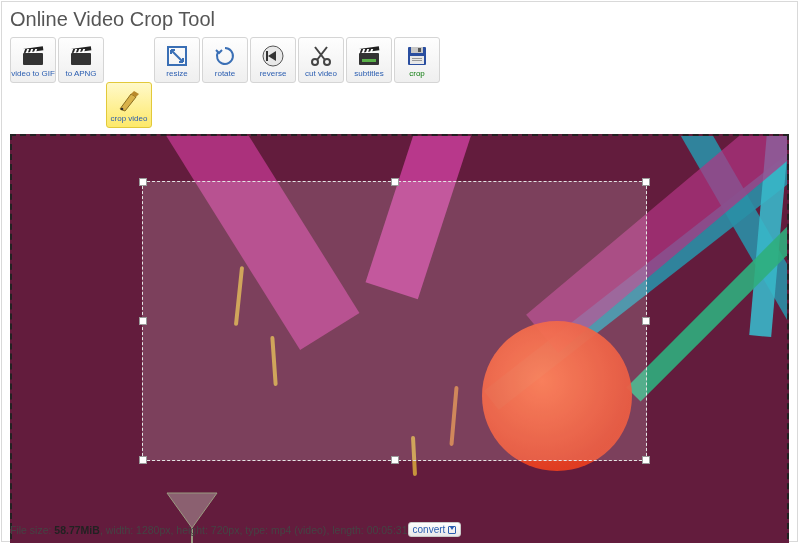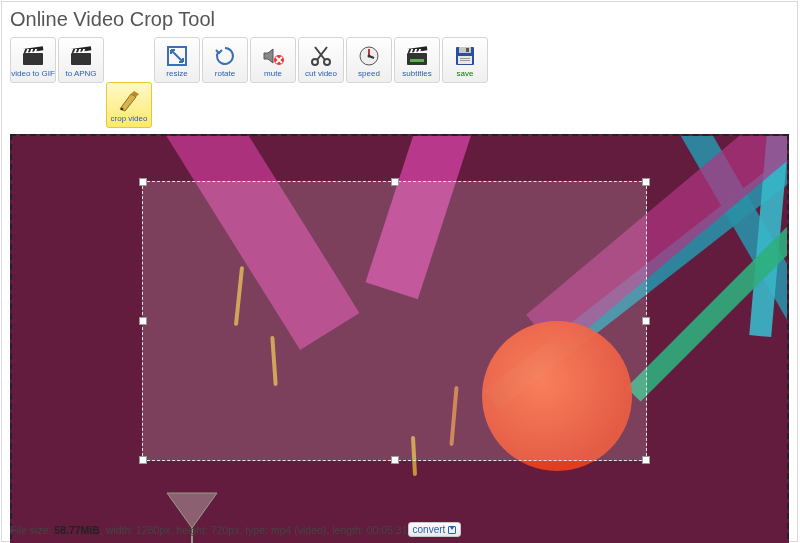--- a/index.html
+++ b/index.html
@@ -230,47 +230,36 @@
         <svg width="24" height="24" viewBox="0 0 24 24">
             <path d="M12 4 a8 8 0 1 1 -7 4" fill="none" stroke="#3a6fb5" stroke-width="2"></path>
             <path d="M3 6 l3 3 l3 -3" fill="none" stroke="#3a6fb5" stroke-width="2"></path>
           </svg>
       </span>
       <span class="lbl">rotate</span>
     </button>
     <button class="tb-btn">
       <span class="ic">
         <svg width="24" height="24" viewBox="0 0 24 24">
-            <path d="M3 9 h4 l5 -4 v14 l-5 -4 h-4 Z" fill="#888" stroke="#555"></path>
-            <circle cx="18" cy="16" r="5" fill="#e33"></circle>
-            <path d="M15 13 l6 6 M21 13 l-6 6" stroke="#fff" stroke-width="2"></path>
-          </svg>
-      </span>
-      <span class="lbl">mute</span>
+            <circle cx="12" cy="12" r="10" fill="#e8e8e8" stroke="#555"></circle>
+            <path d="M15 7 L7 12 L15 17 Z" fill="#333"></path>
+            <rect x="5" y="7" width="2" height="10" fill="#333"></rect>
+          </svg>
+      </span>
+      <span class="lbl">reverse</span>
     </button>
     <button class="tb-btn">
       <span class="ic">
         <svg width="24" height="24" viewBox="0 0 24 24">
             <circle cx="6" cy="18" r="3" fill="none" stroke="#444" stroke-width="2"></circle>
             <circle cx="18" cy="18" r="3" fill="none" stroke="#444" stroke-width="2"></circle>
             <path d="M8 16 L18 3 M16 16 L6 3" stroke="#444" stroke-width="2"></path>
           </svg>
       </span>
       <span class="lbl">cut video</span>
-    </button>
-    <button class="tb-btn">
-      <span class="ic">
-        <svg width="24" height="24" viewBox="0 0 24 24">
-            <circle cx="12" cy="12" r="9" fill="#eee" stroke="#555"></circle>
-            <path d="M12 12 L12 5" stroke="#c33" stroke-width="2"></path>
-            <path d="M12 12 L17 14" stroke="#333" stroke-width="2"></path>
-            <circle cx="12" cy="12" r="1.5" fill="#333"></circle>
-          </svg>
-      </span>
-      <span class="lbl">speed</span>
     </button>
     <button class="tb-btn">
       <span class="ic">
         <svg width="24" height="24" viewBox="0 0 24 24">
             <rect x="2" y="9" width="20" height="12" fill="#333" rx="1"></rect>
             <rect x="2" y="5" width="20" height="4" fill="#222" transform="rotate(-8 2 5)"></rect>
             <rect x="4" y="5" width="2" height="4" fill="#fff" transform="skewX(-20)"></rect>
             <rect x="8" y="5" width="2" height="4" fill="#fff" transform="skewX(-20)"></rect>
             <rect x="12" y="5" width="2" height="4" fill="#fff" transform="skewX(-20)"></rect>
             <rect x="16" y="5" width="2" height="4" fill="#fff" transform="skewX(-20)"></rect>
@@ -283,21 +272,21 @@
       <span class="ic">
         <svg width="24" height="24" viewBox="0 0 24 24">
             <rect x="3" y="3" width="18" height="18" fill="#2a4ea0" rx="1"></rect>
             <rect x="6" y="3" width="12" height="6" fill="#c7c7c7"></rect>
             <rect x="13" y="4" width="3" height="4" fill="#555"></rect>
             <rect x="5" y="12" width="14" height="8" fill="#e8e8e8"></rect>
             <rect x="7" y="14" width="10" height="1" fill="#999"></rect>
             <rect x="7" y="16" width="10" height="1" fill="#999"></rect>
           </svg>
       </span>
-      <span class="lbl">save</span>
+      <span class="lbl">crop</span>
     </button>
   </div>
 
   <div class="stage-wrap">
     <div class="art">
       <div class="stripe" style="left:-80px; top:-60px; width:520px; height:70px; transform:rotate(58deg);"></div>
       <div class="stripe mag2" style="left:200px; top:-120px; width:520px; height:55px; transform:rotate(108deg);"></div>
       <div class="stripe blue" style="left:360px; top:-40px; width:620px; height:28px; transform:rotate(60deg);"></div>
       <div class="stripe blue" style="left:420px; top:80px; width:560px; height:24px; transform:rotate(-38deg);"></div>
       <div class="stripe cyan" style="left:520px; top:-60px; width:500px; height:22px; transform:rotate(95deg);"></div>

